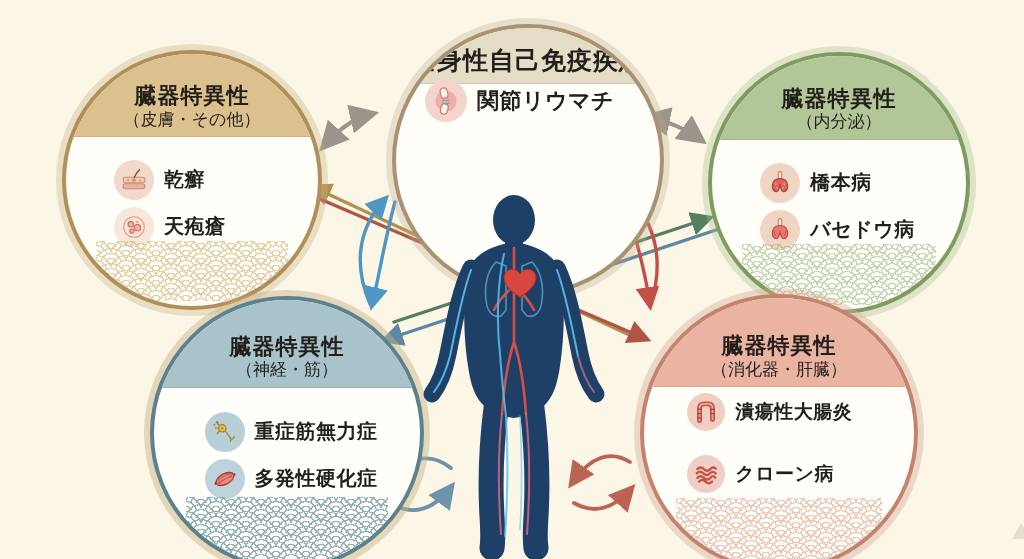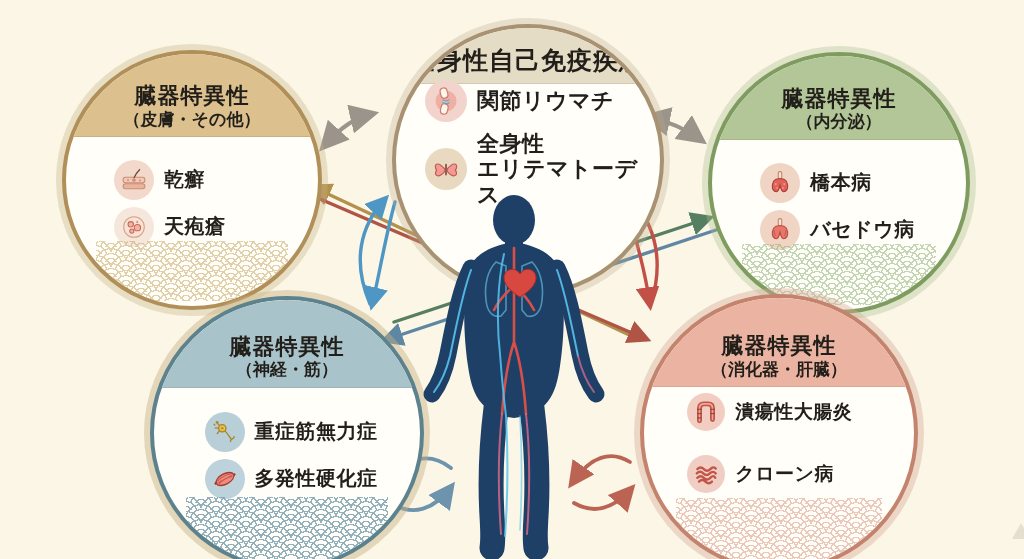--- a/index.html
+++ b/index.html
@@ -9,21 +9,21 @@
   
   svg.arrows{position:absolute;left:0;top:0;z-index:1;}
 
   
   .bubble{position:absolute;border-radius:50%;overflow:hidden;background:#FFFEF9;
     border:4px solid var(--bd);box-shadow:0 0 0 6px var(--halo,rgba(199,177,130,.35));z-index:2;}
   .band{position:absolute;top:0;left:0;right:0;height:33%;background:var(--hd);
     display:flex;flex-direction:column;align-items:center;justify-content:flex-end;
     padding-bottom:7px;border-bottom:1px solid rgba(60,50,30,.10);box-sizing:border-box;}
   .btitle{font-weight:800;font-size:22px;color:#221F1B;letter-spacing:1px;line-height:1.15;}
-  .bsub{font-weight:700;font-size:17px;color:#221F1B;letter-spacing:0;line-height:1.2;}
+  .bsub{font-weight:400;font-size:17px;color:#221F1B;letter-spacing:0;line-height:1.2;}
   .items{position:absolute;left:0;right:0;display:flex;flex-direction:column;}
   .item{display:flex;align-items:center;gap:10px;}
   .ic{flex:none;border-radius:50%;display:flex;align-items:center;justify-content:center;}
   .lbl{font-weight:700;color:#221F1B;white-space:pre-line;line-height:1.15;letter-spacing:.5px;}
 
   .tl{left:62px;top:50px;width:252px;height:252px;--bd:#B18F58;--hd:#DCC08E;--wv:#CBA96C;}
   .tc{left:392px;top:24px;width:264px;height:264px;--bd:#A99272;--hd:#E5DCC5;--wv:#BFB394;--halo:rgba(185,170,140,.30);}
   .tr{left:708px;top:52px;width:254px;height:254px;--bd:#7F9C60;--hd:#B3C697;--wv:#94B37C;--halo:rgba(170,190,140,.35);}
   .bl{left:150px;top:296px;width:266px;height:266px;--bd:#5C828E;--hd:#A9C3CB;--wv:#7FA4B2;--halo:rgba(199,177,130,.45);}
   .br{left:640px;top:294px;width:270px;height:270px;--bd:#C4836C;--hd:#EBB4A2;--wv:#DA9C86;--halo:rgba(214,170,150,.40);}
@@ -130,33 +130,20 @@
               <g transform="rotate(-14 12 12)">
                 <rect x="9" y="0.5" width="6" height="9" rx="3" fill="#FDF4EA" stroke="#C97F6F"></rect>
               </g>
               <g transform="rotate(12 12 12)">
                 <rect x="9" y="14.5" width="6" height="9" rx="3" fill="#FDF4EA" stroke="#C97F6F"></rect>
               </g>
               <path d="M9,11 q3,1.6 6,0 M9,13.4 q3,1.6 6,0" stroke="#5FA8C9" fill="none" stroke-width="1"></path>
             </svg>
         </span>
         <span class="lbl">関節リウマチ</span>
-      </div>
-      <div class="item">
-        <span class="ic butterfly">
-          <svg width="28" height="28" viewBox="0 0 24 24">
-              <g fill="#F29A93" stroke="#C25A52">
-                <path d="M11,12 C4,4 1,9 4,13 C1,17 5,21 11,14 Z"></path>
-                <path d="M13,12 C20,4 23,9 20,13 C23,17 19,21 13,14 Z"></path>
-              </g>
-              <rect x="11.2" y="7.5" width="1.6" height="10" rx="0.8" fill="#8A5A4A"></rect>
-            </svg>
-        </span>
-        <span class="lbl">全身性
-エリテマトーデス</span>
       </div>
     </div>
   </div>
 
   <div class="bubble tl">
     <div class="band">
       <div class="btitle">臓器特異性</div>
       <div class="bsub">（皮膚・その他）</div>
     </div>
     <div class="items">

